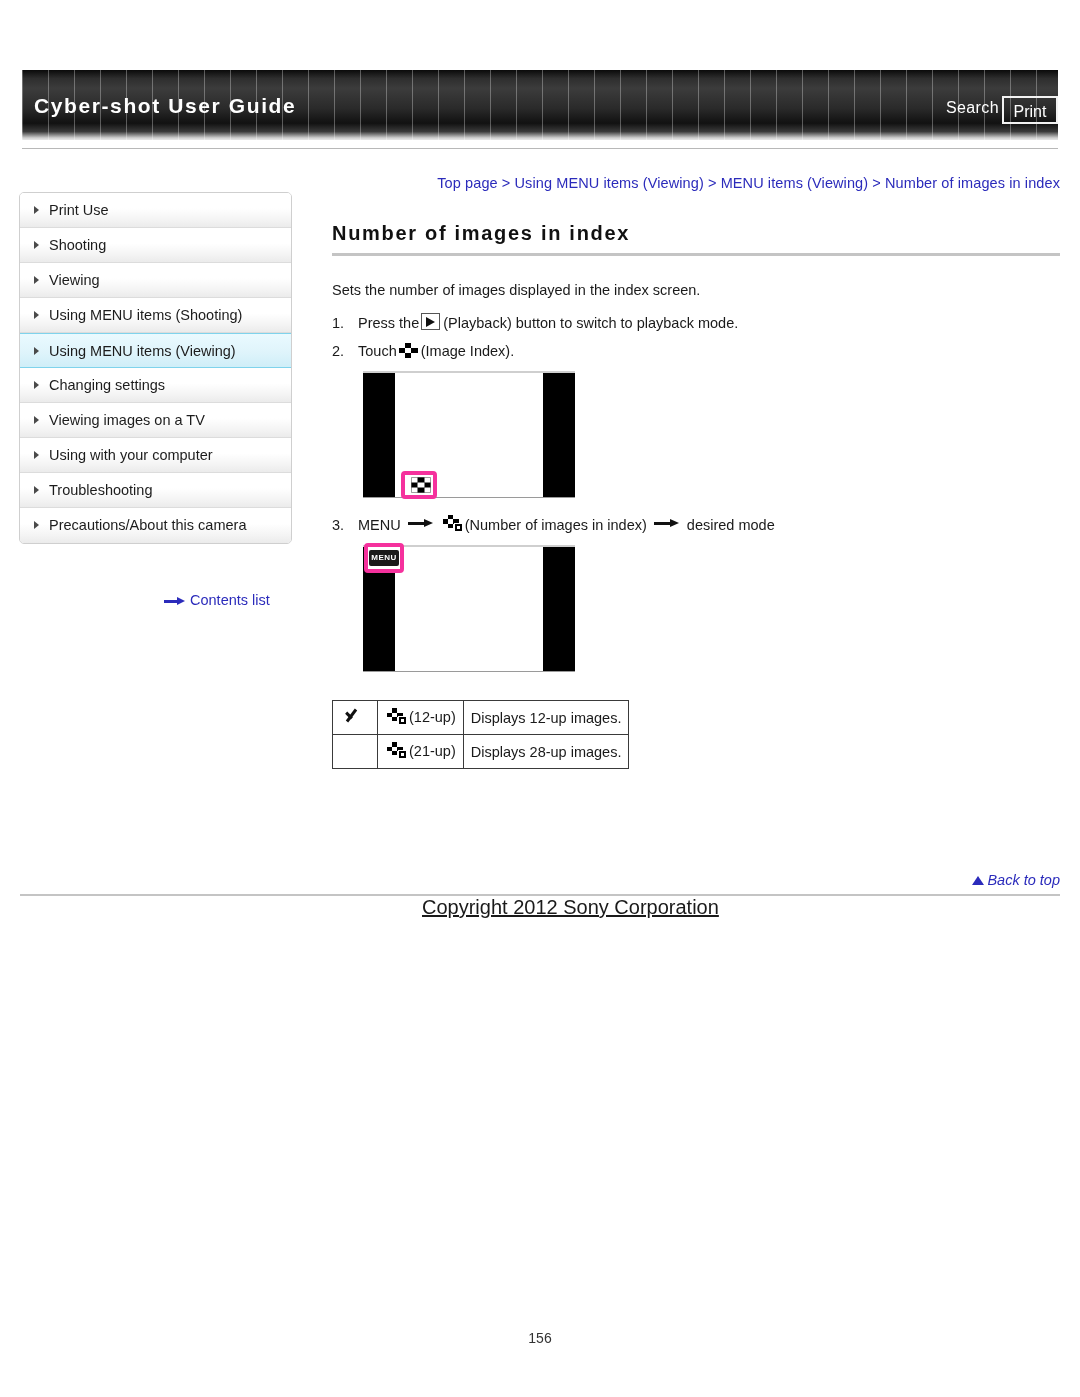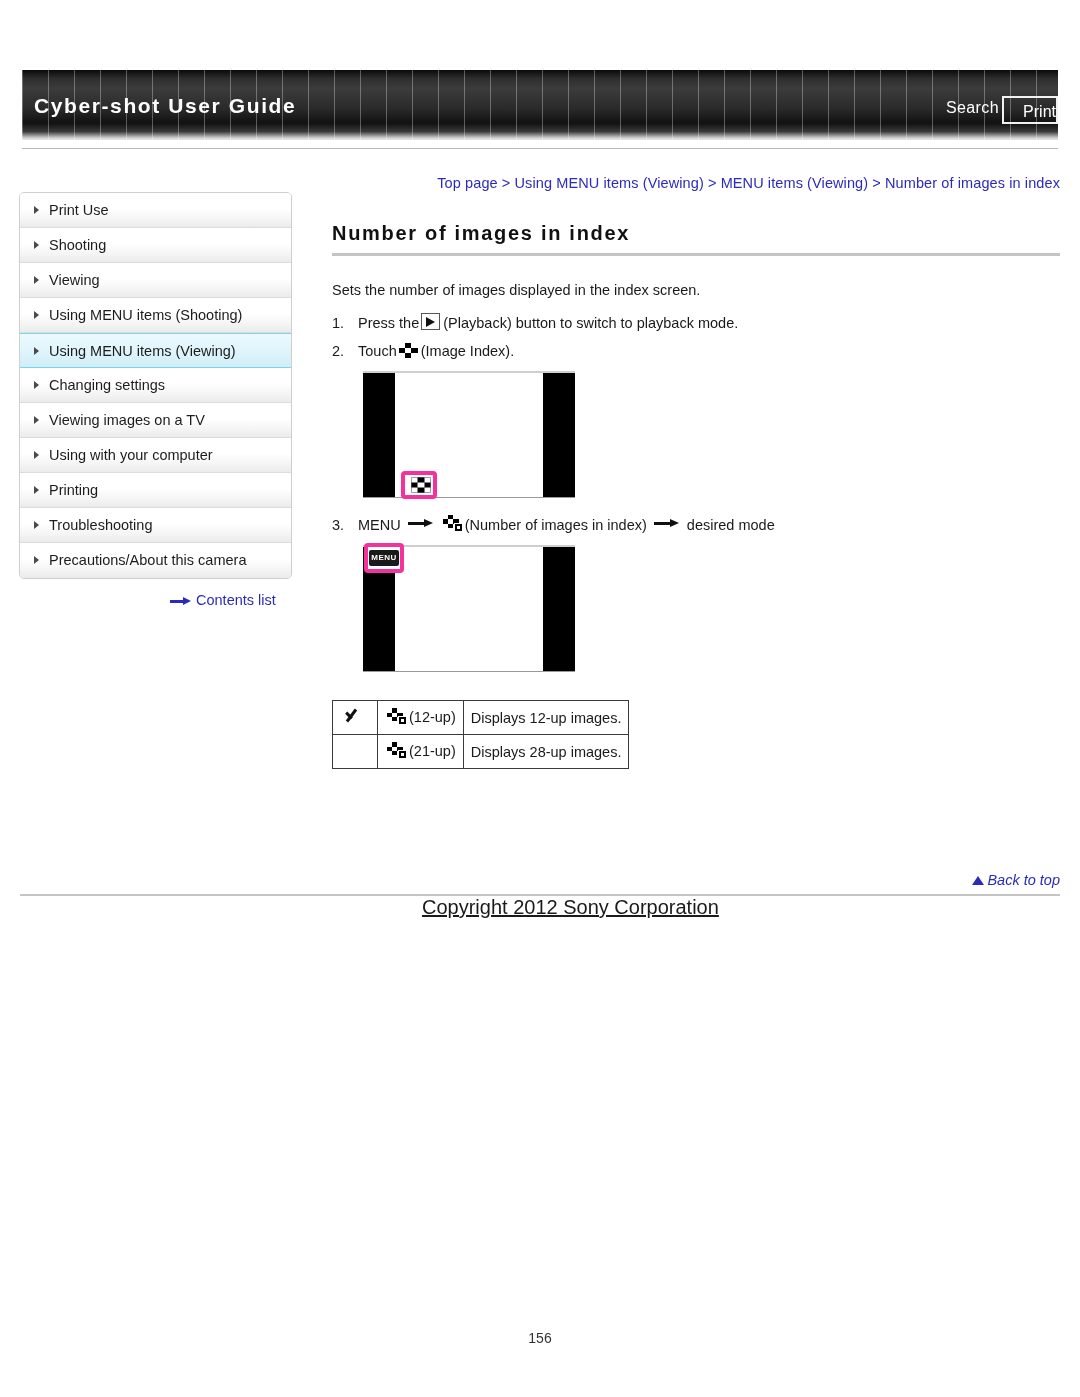--- a/index.html
+++ b/index.html
@@ -66,21 +66,21 @@
   }
   .header-print {
     position: absolute;
     right: 22px;
     top: 96px;
     width: 56px;
     height: 28px;
     border: 2px solid #f2f2f2;
     color: #ffffff;
     font-size: 16px;
-    text-align: right;
+    text-align: center;
     line-height: 28px;
     background: transparent;
     box-sizing: border-box;
     cursor: pointer;
   }
   .header-rule {
     position: absolute;
     left: 22px;
     top: 148px;
     width: 1036px;
@@ -137,21 +137,21 @@
     border-left: 5px solid #4a4a4a;
     border-top: 4px solid transparent;
     border-bottom: 4px solid transparent;
     margin-right: 10px;
     vertical-align: middle;
     position: relative;
     top: -1px;
   }
   .contents-list {
     position: absolute;
-    left: 170px;
+    left: 164px;
     top: 592px;
     font-size: 14.5px;
     color: #2b2bbb;
     white-space: nowrap;
     cursor: pointer;
   }
   .arrow-right {
     display: inline-block;
     position: relative;
     width: 22px;
@@ -469,23 +469,20 @@
     <span class="nav-arrow"></span><span>Using MENU items (Viewing)</span>
   </div>
   <div class="nav-item">
     <span class="nav-arrow"></span><span>Changing settings</span>
   </div>
   <div class="nav-item">
     <span class="nav-arrow"></span><span>Viewing images on a TV</span>
   </div>
   <div class="nav-item">
     <span class="nav-arrow"></span><span>Using with your computer</span>
-  </div>
-  <div class="nav-item">
-    <span class="nav-arrow"></span><span>Printing</span>
   </div>
   <div class="nav-item">
     <span class="nav-arrow"></span><span>Troubleshooting</span>
   </div>
   <div class="nav-item">
     <span class="nav-arrow"></span><span>Precautions/About this camera</span>
   </div>
 </div>
 
 <div class="contents-list">

